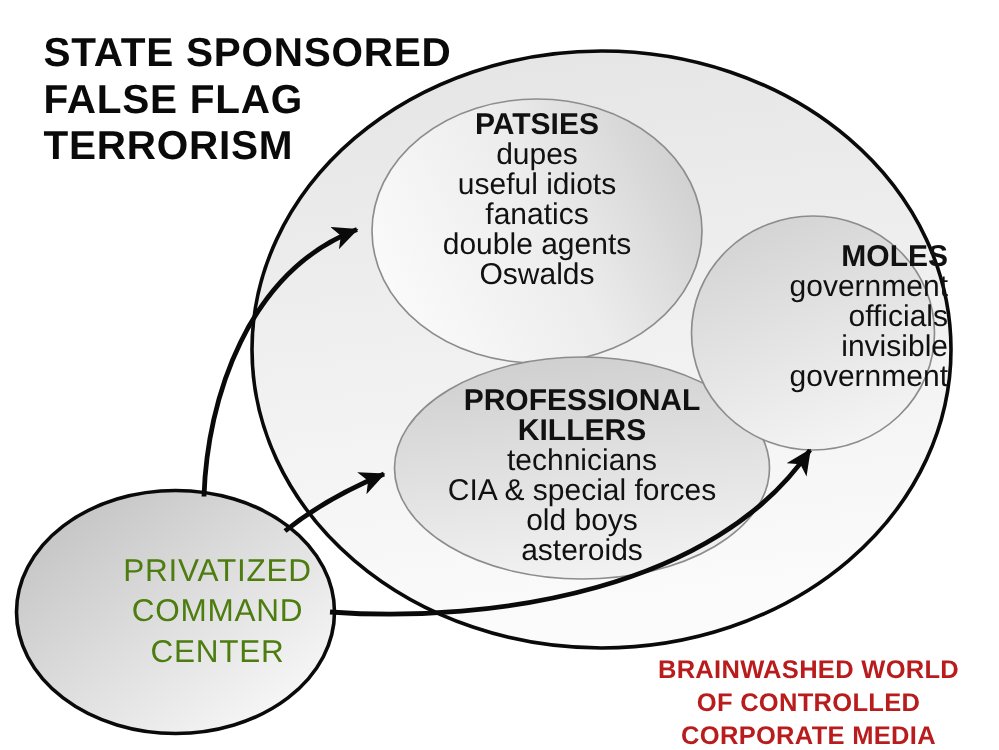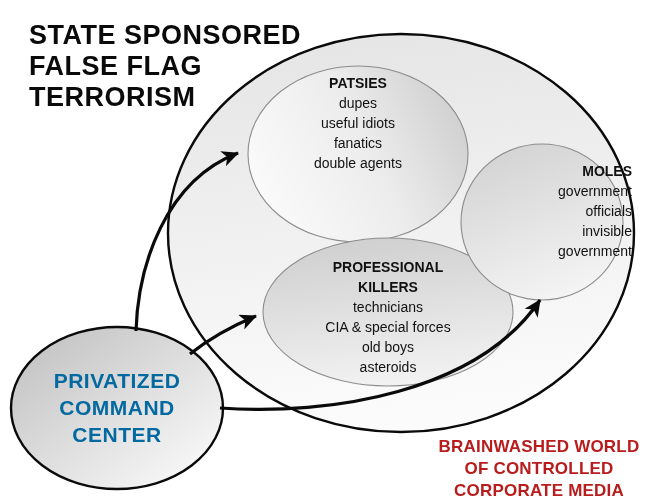--- a/index.html
+++ b/index.html
@@ -6,28 +6,28 @@
   .stage{
     position:relative;width:666px;height:500px;background:#ffffff;overflow:hidden;
     font-family:"Liberation Sans",sans-serif;color:#000;margin-top:16px;
   }
   .stage svg{position:absolute;left:0;top:0;}
   .txt{position:absolute;text-align:center;}
   .page-title{
     left:29px;top:4px;width:300px;text-align:left;
     font-size:27px;line-height:31px;font-weight:bold;letter-spacing:.5px;color:#0a0a0a;
   }
-  .bubble-text{font-size:14px;line-height:20px;color:#111;}
+  .bubble-text{font-size:20px;line-height:20px;color:#111;}
   .bubble-text .hd{font-weight:bold;}
   .patsies-text{left:238px;top:57px;width:240px;}
   .moles-text{left:452px;top:145px;width:180px;text-align:right;}
   .killers-text{left:266px;top:241px;width:244px;}
   .cmd-text{
     left:12px;top:351px;width:210px;
-    font-size:21px;line-height:27px;font-weight:bold;letter-spacing:.5px;color:#0369a1;
+    font-size:21px;line-height:27px;font-weight:normal;letter-spacing:.5px;color:#4d7c0f;padding-left:28px;
   }
   .world-label{
     left:414px;top:420px;width:250px;
     font-size:17px;line-height:22px;font-weight:bold;letter-spacing:.2px;color:#b91c1c;
   }
 </style>
 </head>
 <body>
 
 <div class="stage">
@@ -80,20 +80,21 @@
     <div>FALSE FLAG</div>
     <div>TERRORISM</div>
   </div>
 
   <div class="txt bubble-text patsies-text">
     <div class="hd">PATSIES</div>
     <div>dupes</div>
     <div>useful idiots</div>
     <div>fanatics</div>
     <div>double agents</div>
+    <div>Oswalds</div>
   </div>
 
   <div class="txt bubble-text moles-text">
     <div class="hd">MOLES</div>
     <div>government</div>
     <div>officials</div>
     <div>invisible</div>
     <div>government</div>
   </div>
 

